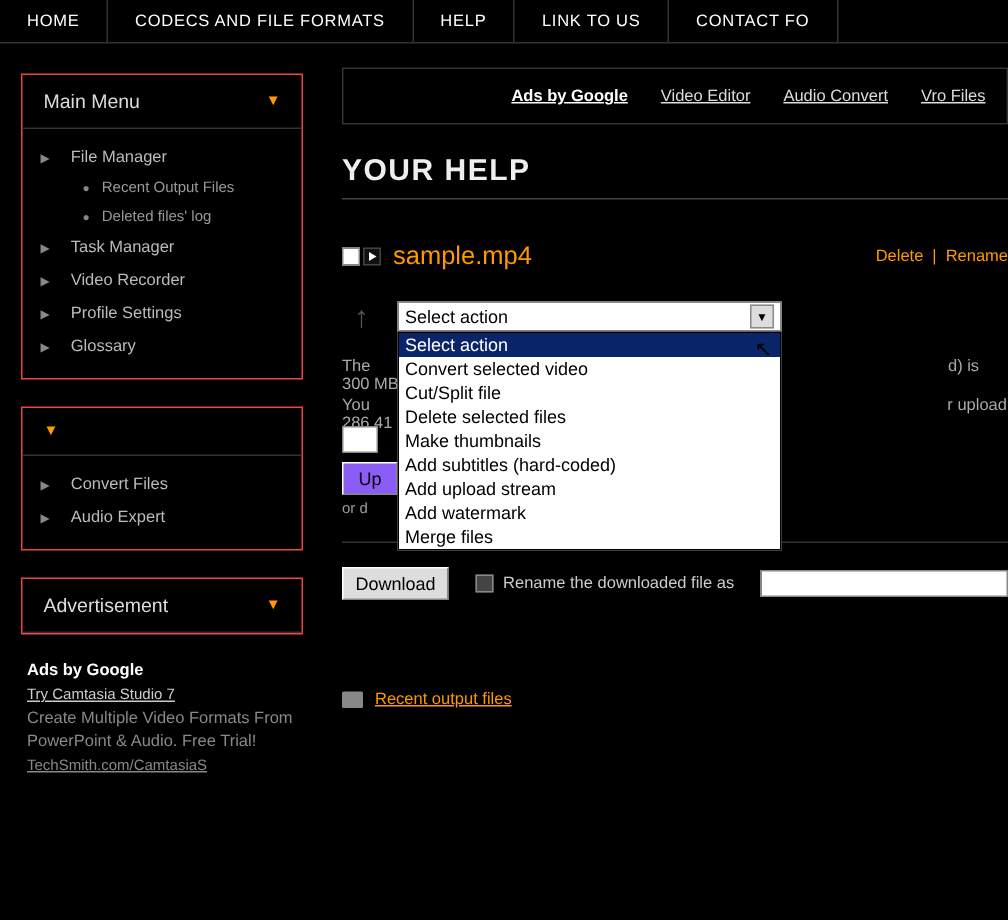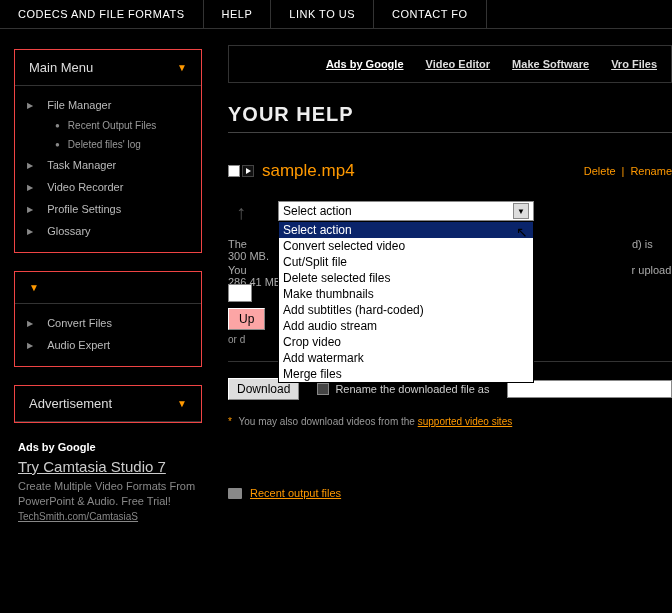--- a/index.html
+++ b/index.html
@@ -11,65 +11,66 @@
 .panel { border: 1px solid #ef4444; margin-bottom: 18px; }
 .panel-header { display: flex; justify-content: space-between; align-items: center; padding: 10px 14px; border-bottom: 1px solid #333; cursor: pointer; }
 .panel-title { color: #ddd; font-size: 13px; }
 .chevron { color: #f90; font-size: 10px; }
 .panel-body { padding: 8px 4px 10px 4px; }
 .menu-item { display: flex; align-items: center; padding: 5px 2px 5px 8px; color: #bbb; font-size: 11px; cursor: pointer; }
 .menu-caret { color: #888; font-size: 8px; margin-right: 14px; }
 .sub-item { display: flex; align-items: center; padding: 4px 0 4px 36px; color: #999; font-size: 10px; }
 .bullet { color: #888; margin-right: 8px; font-size: 8px; }
 .ads-label { color: #fff; font-size: 11px; font-weight: bold; margin: 6px 0 4px 4px; }
-.ad-title { color: #ccc; text-decoration: underline; font-size: 15px; display: block; margin: 0 4px 2px 4px; line-height: 1.3; }
+.ad-title { color: #ccc; text-decoration: underline; font-size: 10px; display: block; margin: 0 4px 2px 4px; line-height: 1.3; }
 .ad-desc { color: #888; font-size: 11px; margin: 0 4px 2px 4px; line-height: 1.4; }
 .ad-link { color: #888; font-size: 10px; margin: 0 4px; text-decoration: underline; }
 .main { flex: 1; padding: 16px 0 0 18px; min-width: 0; }
 .ads-bar { border: 1px solid #333; padding: 12px 14px; display: flex; gap: 22px; margin-bottom: 20px; justify-content: flex-end; }
-.ads-bar a { color: #ddd; text-decoration: underline; font-size: 11px; white-space: nowrap; font-weight: bold; }
+.ads-bar a { color: #ddd; text-decoration: underline; font-size: 11px; white-space: nowrap; }
 .ads-bar a.first { color: #fff; font-weight: bold; }
 .page-title { color: #eee; font-size: 20px; font-weight: bold; letter-spacing: 1px; margin-bottom: 6px; }
 .hr { border-top: 1px solid #444; margin-bottom: 28px; }
 .file-row { display: flex; align-items: center; margin-bottom: 20px; }
 .checkbox { width: 12px; height: 12px; border: 1px solid #888; background: #fff; margin-right: 2px; }
 .play-icon { width: 12px; height: 12px; background: #111; display: inline-flex; align-items: center; justify-content: center; margin-right: 8px; border: 1px solid #444; }
 .play-icon::after { content: ''; border-left: 5px solid #fff; border-top: 3px solid transparent; border-bottom: 3px solid transparent; }
 .file-name { color: #f90; font-size: 17px; }
 .file-actions { margin-left: auto; color: #f90; font-size: 11px; display: flex; gap: 6px; }
 .file-actions span { cursor: pointer; }
 .arrow-up { color: #555; font-size: 20px; margin: 0 4px 0 8px; }
-.action-area { position: relative; margin-left: 28px; }
+.action-area { position: relative; margin-left: 15px; }
 .select-box { width: 256px; border: 1px solid #888; background: #fff; display: flex; align-items: center; padding: 2px 4px; height: 20px; }
 .select-box span { color: #000; font-size: 12px; flex: 1; }
 .select-arrow { width: 16px; height: 16px; background: #ddd; border: 1px solid #888; display: flex; align-items: center; justify-content: center; font-size: 8px; color: #000; }
 .dropdown { position: absolute; top: 20px; left: 0; width: 256px; background: #fff; border: 1px solid #000; z-index: 10; }
 .dropdown-item { padding: 1px 4px; font-size: 12px; color: #000; cursor: pointer; white-space: nowrap; }
 .dropdown-item.selected { background: #0a246a; color: #fff; }
 .cursor { position: absolute; top: 23px; left: 238px; z-index: 20; color: #000; font-size: 14px; pointer-events: none; }
 .info-text { color: #aaa; font-size: 11px; margin: 14px 0 2px 0; }
-.upload-btn { background: #fca5a5; border: 1px solid #888; border-top-color: #fff; border-left-color: #fff; padding: 3px 10px; font-size: 12px; color: #000; cursor: pointer; margin: 18px 0 4px 0; display: inline-block; }
+.upload-btn { background: #8b5cf6; border: 1px solid #888; border-top-color: #fff; border-left-color: #fff; padding: 3px 10px; font-size: 12px; color: #000; cursor: pointer; margin: 18px 0 4px 0; display: inline-block; }
 .small-text { color: #999; font-size: 10px; }
 .hr2 { border-top: 1px solid #333; margin: 16px 0; }
 .download-row { display: flex; align-items: center; gap: 18px; }
 .dl-btn { background: #ddd; border: 1px solid #888; border-top-color: #fff; border-left-color: #fff; padding: 3px 8px; font-size: 12px; color: #000; cursor: pointer; }
 .rename-check { display: flex; align-items: center; gap: 6px; color: #ccc; font-size: 11px; }
 .rename-check .cb { width: 12px; height: 12px; border: 1px solid #888; background: #444; }
 .rename-input { flex: 1; min-width: 80px; height: 18px; background: #fff; border: 1px solid #888; }
 .note { color: #999; font-size: 10px; margin-top: 16px; }
 .note a { color: #f90; text-decoration: underline; }
 .note .star { color: #f90; margin-right: 4px; }
 .folder-link { display: flex; align-items: center; gap: 8px; margin-top: 60px; }
 .folder-icon { width: 14px; height: 11px; background: #888; border-radius: 1px; position: relative; }
 .folder-link a { color: #f90; text-decoration: underline; font-size: 11px; }
 </style>
 </head>
 <body>
 
 <div class="topnav">
+  <div class="topnav-item">HOME</div>
   <div class="topnav-item">CODECS AND FILE FORMATS</div>
   <div class="topnav-item">HELP</div>
   <div class="topnav-item">LINK TO US</div>
   <div class="topnav-item">CONTACT FO</div>
 </div>
 
 <div class="container">
   <div class="sidebar">
 
     <div class="panel">
@@ -138,21 +139,21 @@
       <div class="ad-desc">Create Multiple Video Formats From PowerPoint &amp; Audio. Free Trial!</div>
       <div class="ad-link">TechSmith.com/CamtasiaS</div>
     </div>
 
   </div>
 
   <div class="main">
     <div class="ads-bar">
       <a class="first">Ads by Google</a>
       <a>Video Editor</a>
-      <a>Make Software</a>
+      <a>Audio Convert</a>
       <a>Vro Files</a>
     </div>
 
     <div class="page-title">YOUR HELP</div>
     <div class="hr"></div>
 
     <div class="file-row">
       <div class="checkbox"></div>
       <div class="play-icon"></div>
       <span class="file-name">sample.mp4</span>
@@ -170,22 +171,21 @@
           <span>Select action</span>
           <div class="select-arrow">▼</div>
         </div>
         <div class="dropdown">
           <div class="dropdown-item selected">Select action</div>
           <div class="dropdown-item">Convert selected video</div>
           <div class="dropdown-item">Cut/Split file</div>
           <div class="dropdown-item">Delete selected files</div>
           <div class="dropdown-item">Make thumbnails</div>
           <div class="dropdown-item">Add subtitles (hard-coded)</div>
-          <div class="dropdown-item">Add audio stream</div>
-          <div class="dropdown-item">Crop video</div>
+          <div class="dropdown-item">Add upload stream</div>
           <div class="dropdown-item">Add watermark</div>
           <div class="dropdown-item">Merge files</div>
         </div>
         <div class="cursor">↖</div>
       </div>
     </div>
 
     <div class="info-text"><span>The</span><span style="visibility:hidden">xxxxxxxxxxxxxxxxxxxxxxxxxxxxxxxxxxxxxxxxxxxxxxxxxxxxxxxxxxxxxxxxxxxxxx</span><span>d) is 300 MB.</span></div>
     <div class="info-text" style="margin-top:0"><span>You</span><span style="visibility:hidden">xxxxxxxxxxxxxxxxxxxxxxxxxxxxxxxxxxxxxxxxxxxxxxxxxxxxxxxxxxxxxxxxxxxxxx</span><span>r upload 286.41 MB.</span></div>
 
@@ -199,25 +199,20 @@
 
     <div class="download-row">
       <button class="dl-btn">Download</button>
       <div class="rename-check">
         <div class="cb"></div>
         <span>Rename the downloaded file as</span>
       </div>
       <div class="rename-input"></div>
     </div>
 
-    <div class="note">
-      <span class="star">*</span>
-      <span>You may also download videos from the </span>
-      <a>supported video sites</a>
-    </div>
 
     <div class="folder-link">
       <div class="folder-icon"></div>
       <a>Recent output files</a>
     </div>
 
   </div>
 </div>
 
 </body></html>

